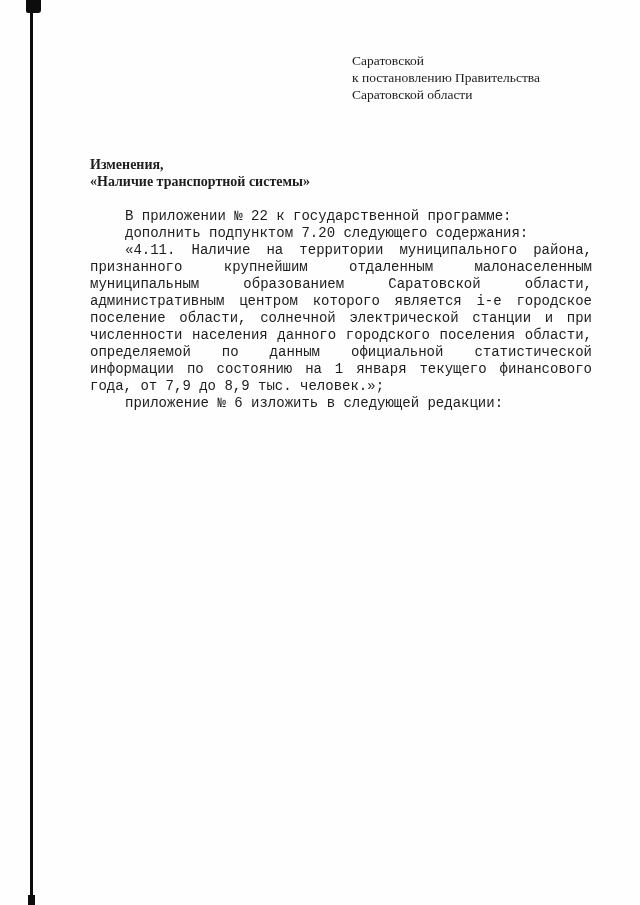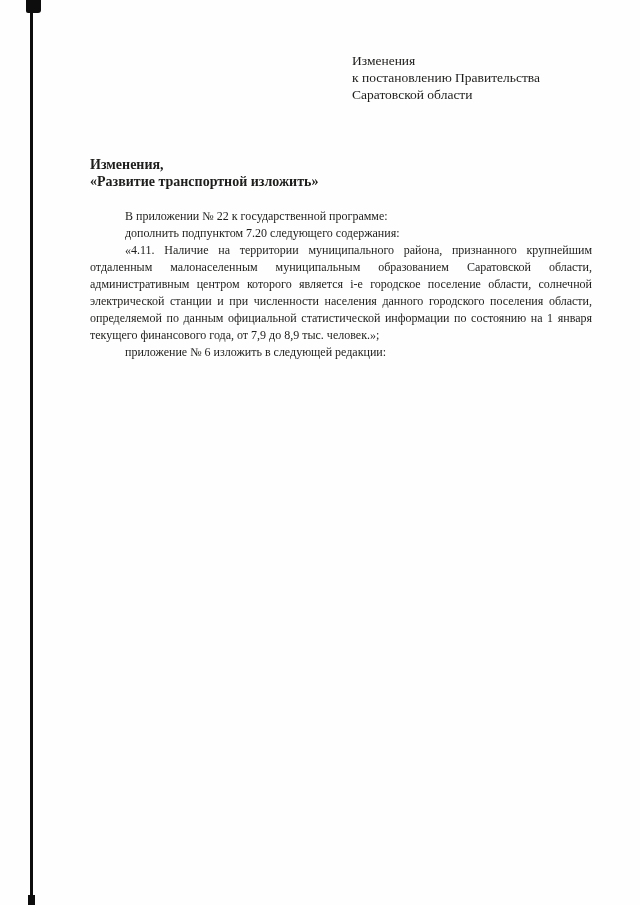--- a/index.html
+++ b/index.html
@@ -59,52 +59,53 @@
   }
   .title-block {
     margin-top: 156px;
     text-align: left;
     font-weight: bold;
     font-size: 14px;
     line-height: 17px;
   }
   .para {
     margin: 0;
-    font-size: 12px;
+    font-size: 14px;
     line-height: 17px;
     text-align: justify;
     text-indent: 35px;
+    font-family: Liberation Mono, monospace;
   }
   .para.first {
     margin-top: 18px;
   }
   .para.no-justify {
     text-align: left;
   }
 </style>
 </head>
 <body>
 
 <div class="page">
 
   <div class="scan-edge-left"></div>
   <div class="scan-blob-top"></div>
   <div class="scan-blob-bottom"></div>
 
   <div class="content">
 
     <div class="header-block">
-      <div>Изменения</div>
+      <div>Саратовской</div>
       <div>к постановлению Правительства</div>
       <div>Саратовской области</div>
     </div>
 
     <div class="title-block">
       <div>Изменения,</div>
-      <div>«Развитие транспортной изложить»</div>
+      <div>«Наличие транспортной системы»</div>
     </div>
 
     <p class="para first no-justify">В приложении № 22 к государственной программе:</p>
     <p class="para no-justify">дополнить подпунктом 7.20 следующего содержания:</p>
     <p class="para">«4.11. Наличие на территории муниципального района, признанного крупнейшим отдаленным малонаселенным муниципальным образованием Саратовской области, административным центром которого является i-е городское поселение области, солнечной электрической станции и при численности населения данного городского поселения области, определяемой по данным официальной статистической информации по состоянию на 1 января текущего финансового года, от 7,9 до 8,9 тыс. человек.»;</p>
     <p class="para no-justify">приложение № 6 изложить в следующей редакции:</p>
 
   </div>
 </div>
 

